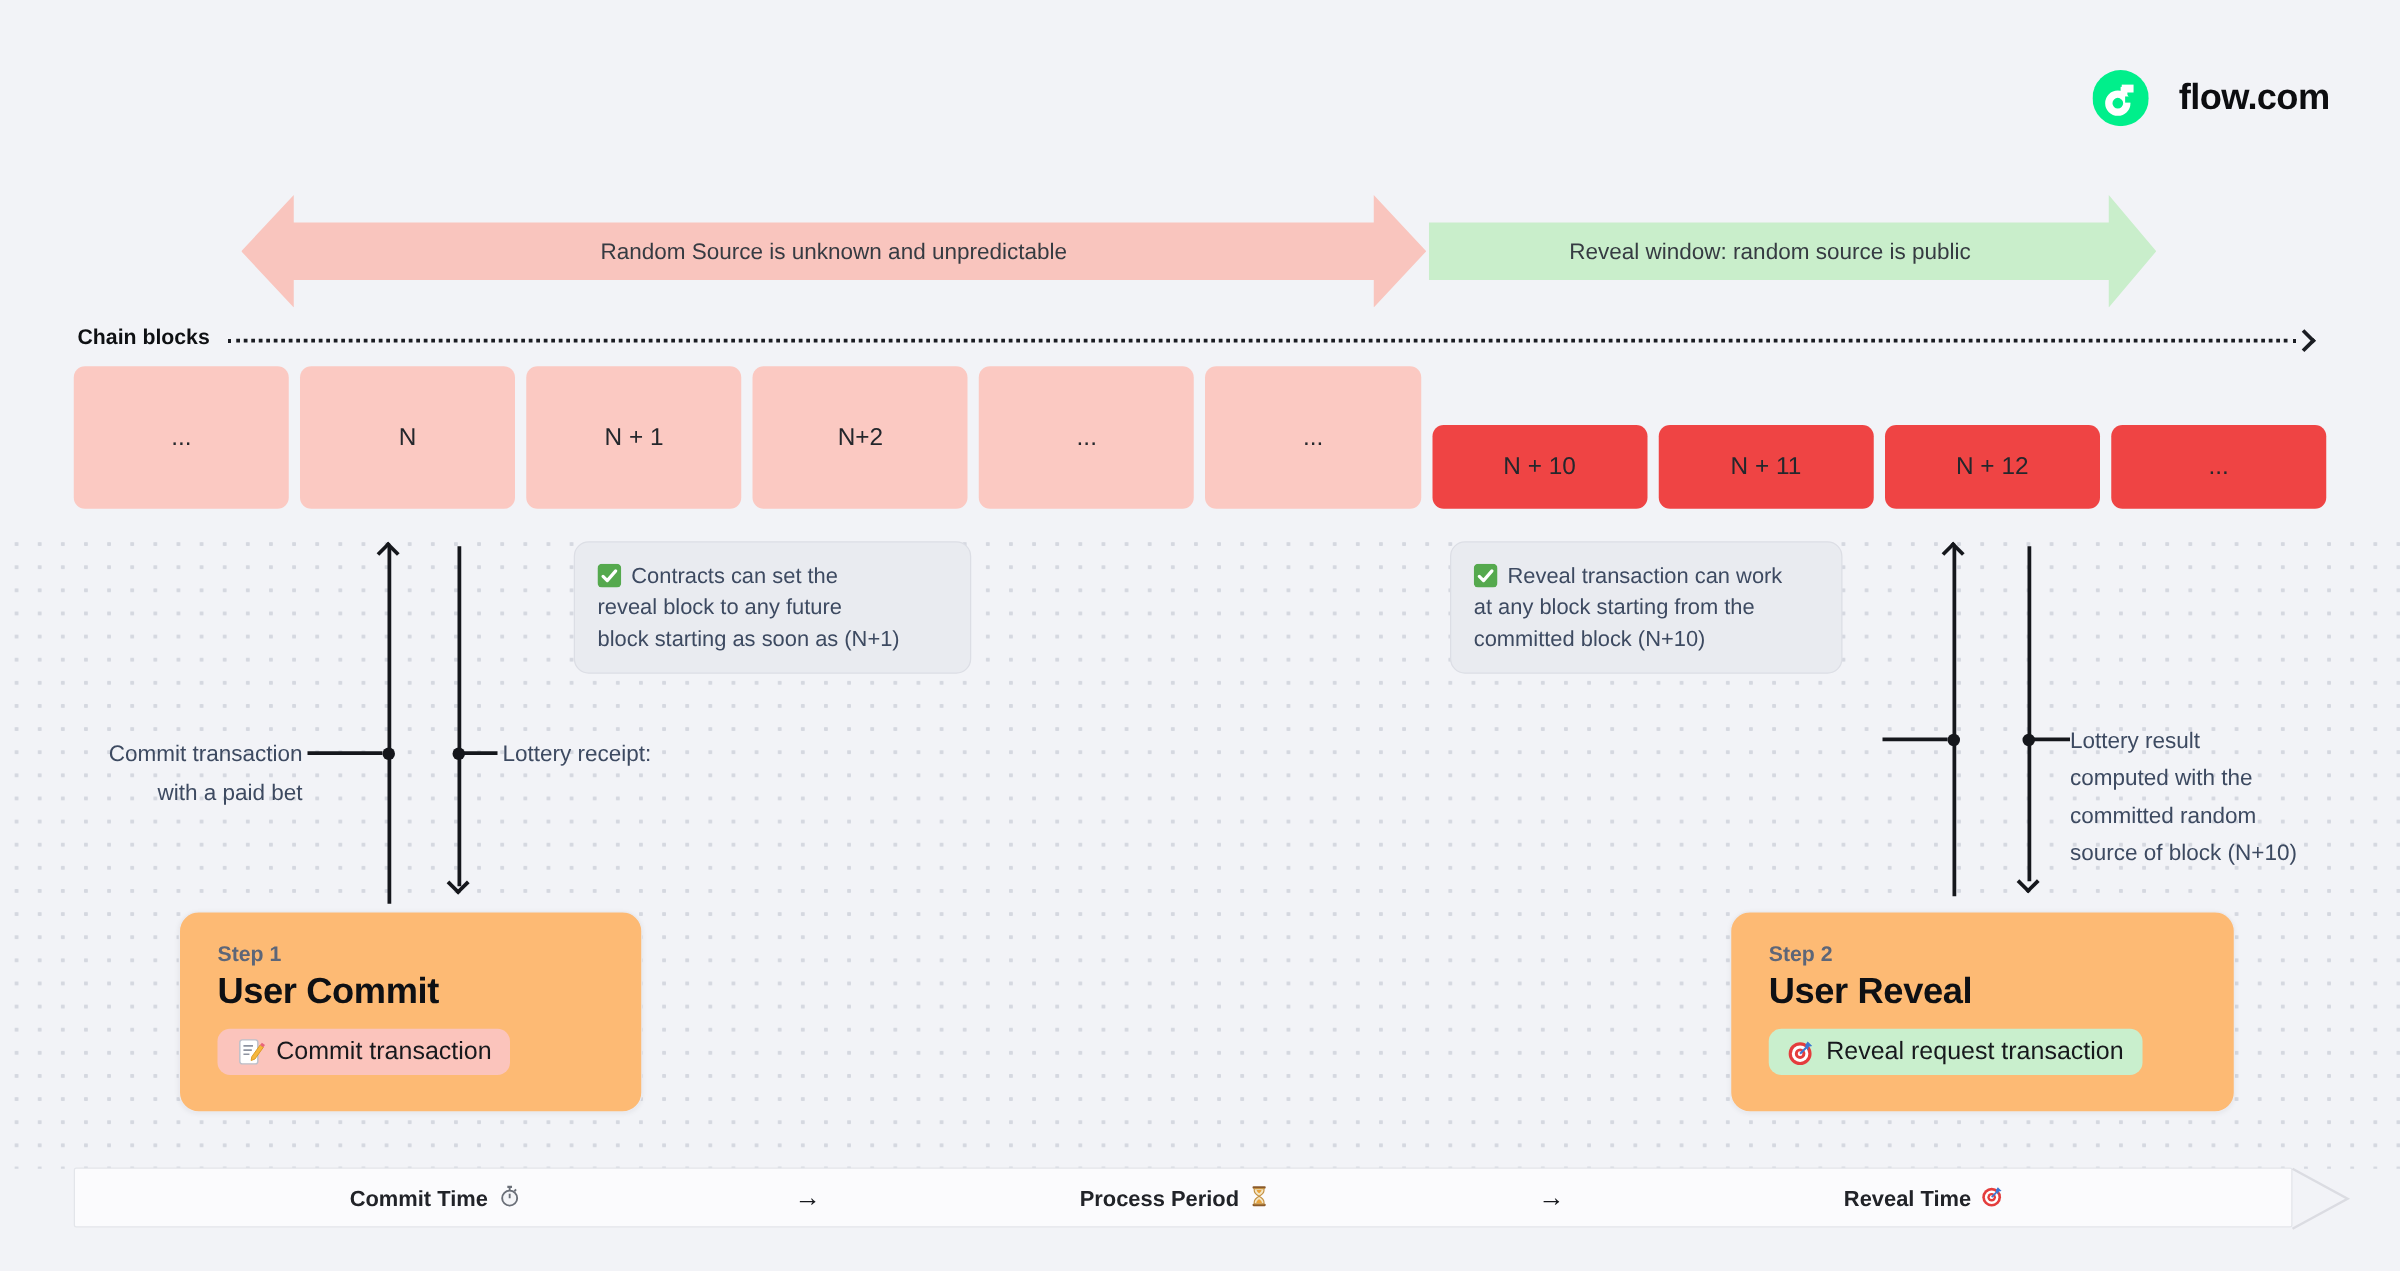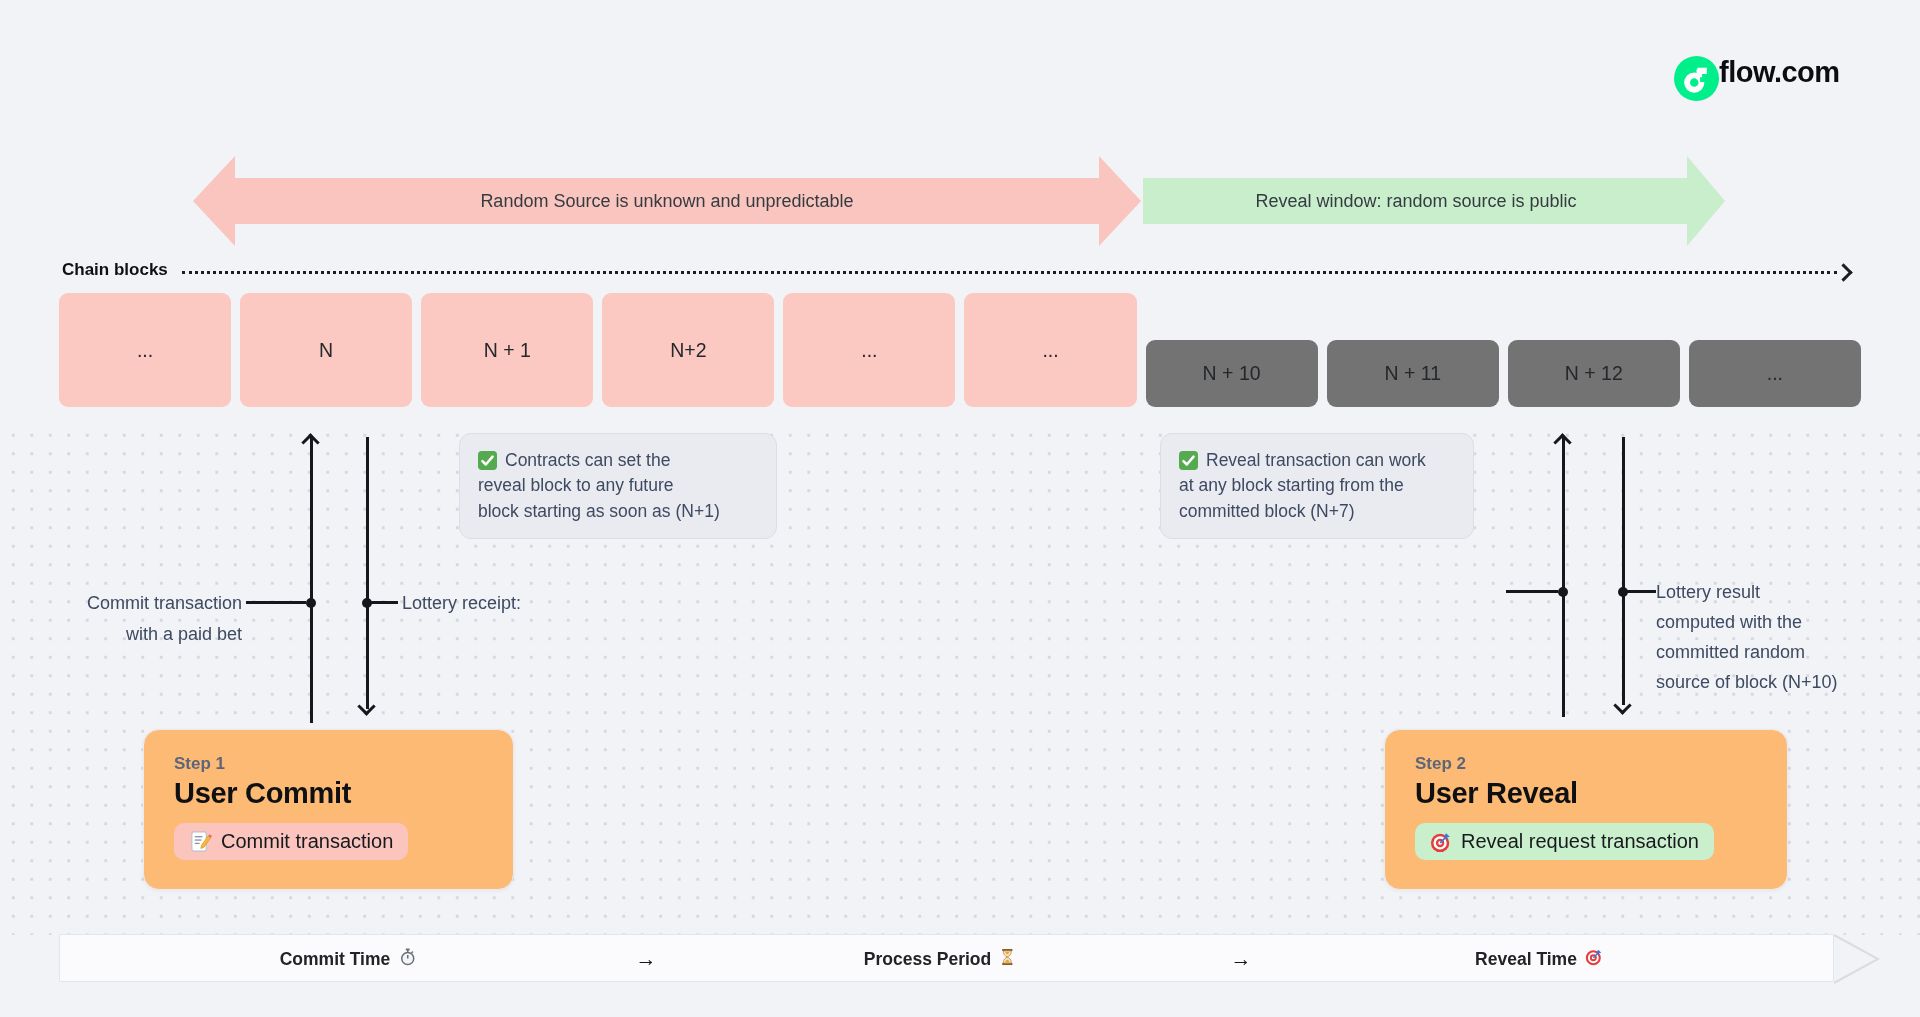--- a/index.html
+++ b/index.html
@@ -11,21 +11,21 @@
     color:#1b1d23;
   }
   
   #dots{
     position:absolute;left:0;top:420px;width:1920px;height:515px;
     background-image:radial-gradient(circle,#d5d8e0 1.6px,transparent 1.8px);
     background-size:18.5px 18.5px;background-position:4px 6px;
   }
   
   .title{position:absolute;left:62px;top:44px;font-size:35px;font-weight:700;letter-spacing:-0.4px;color:#15171c;}
-  .brand{position:absolute;left:1674px;top:56px;display:flex;gap:0;}
+  .brand{position:absolute;left:1674px;top:56px;display:flex;align-items:center;gap:24px;}
   .brand svg{display:block;}
   .brand-name{font-size:29px;font-weight:800;color:#0c0d10;letter-spacing:-0.5px;}
   
   .phase{position:absolute;top:156px;height:90px;display:flex;align-items:center;justify-content:center;}
   .phase-red{
     left:193px;width:948px;background:#f9c5be;
     clip-path:polygon(0px 45px,42px 0px,42px 22px,906px 22px,906px 0px,948px 45px,906px 90px,906px 68px,42px 68px,42px 90px);
   }
   .phase-green{
     left:1143px;width:582px;background:#c9eecb;
@@ -34,21 +34,21 @@
   .phase-label{font-size:18px;color:#363b42;}
   .phase-green .phase-label{transform:translateX(-18px);}
   
   .chain-label{position:absolute;left:62px;top:260px;font-size:17px;font-weight:700;color:#0e1013;}
   .leader{position:absolute;left:182px;top:271px;width:1655px;border-top:3px dotted #1b1d23;}
   .leader-chev{position:absolute;left:1837px;top:266px;width:13px;height:13px;border-top:3px solid #1b1d23;border-right:3px solid #1b1d23;transform:rotate(45deg);}
   
   .blocks{position:absolute;left:59px;top:293px;width:1802px;height:114px;display:flex;gap:9px;}
   .block{flex:1;border-radius:9px;display:flex;align-items:center;justify-content:center;font-size:19.5px;font-weight:500;color:#24272c;}
   .block.commit{background:#fbc9c2;}
-  .block.reveal{background:#737373;margin-top:47px;}
+  .block.reveal{background:#ef4444;margin-top:47px;}
   
   .note{position:absolute;background:#e9ebf0;border:1px solid #dcdee5;border-radius:12px;padding:14px 18px;font-size:17.5px;line-height:1.45;color:#3d4a61;}
   #note1{left:459px;top:433px;width:318px;}
   #note2{left:1160px;top:433px;width:314px;}
   .note-first{display:flex;align-items:center;gap:8px;}
   .check-badge svg{display:block;}
   
   .vline{position:absolute;width:3px;background:#15171c;}
   .chev{position:absolute;width:13px;height:13px;}
   .chev-up{border-top:3px solid #15171c;border-left:3px solid #15171c;transform:rotate(45deg);}
@@ -161,21 +161,21 @@
     <div class="note-first">
       <span class="check-badge">
         <svg width="19" height="19" viewBox="0 0 18 18">
             <rect width="18" height="18" rx="3.5" fill="#55a94e"></rect>
             <path d="M4.2 9.6 L7.4 12.8 L13.8 5.4" stroke="#ffffff" stroke-width="2.4" fill="none" stroke-linecap="round" stroke-linejoin="round"></path>
           </svg>
       </span>
       <span>Reveal transaction can work</span>
     </div>
     <div>at any block starting from the</div>
-    <div>committed block (N+7)</div>
+    <div>committed block (N+10)</div>
   </div>
 
   <div class="vline" style="left:310px;top:437px;height:286px;"></div>
   <div class="chev chev-up" style="left:304px;top:436px;"></div>
   <div class="vline" style="left:366px;top:437px;height:272px;"></div>
   <div class="chev chev-down" style="left:360px;top:700px;"></div>
   <div class="hdash" style="left:246px;top:601px;width:60px;"></div>
   <div class="jdot" style="left:306px;top:598px;"></div>
   <div class="hdash" style="left:371px;top:601px;width:27px;"></div>
   <div class="jdot" style="left:362px;top:598px;"></div>

